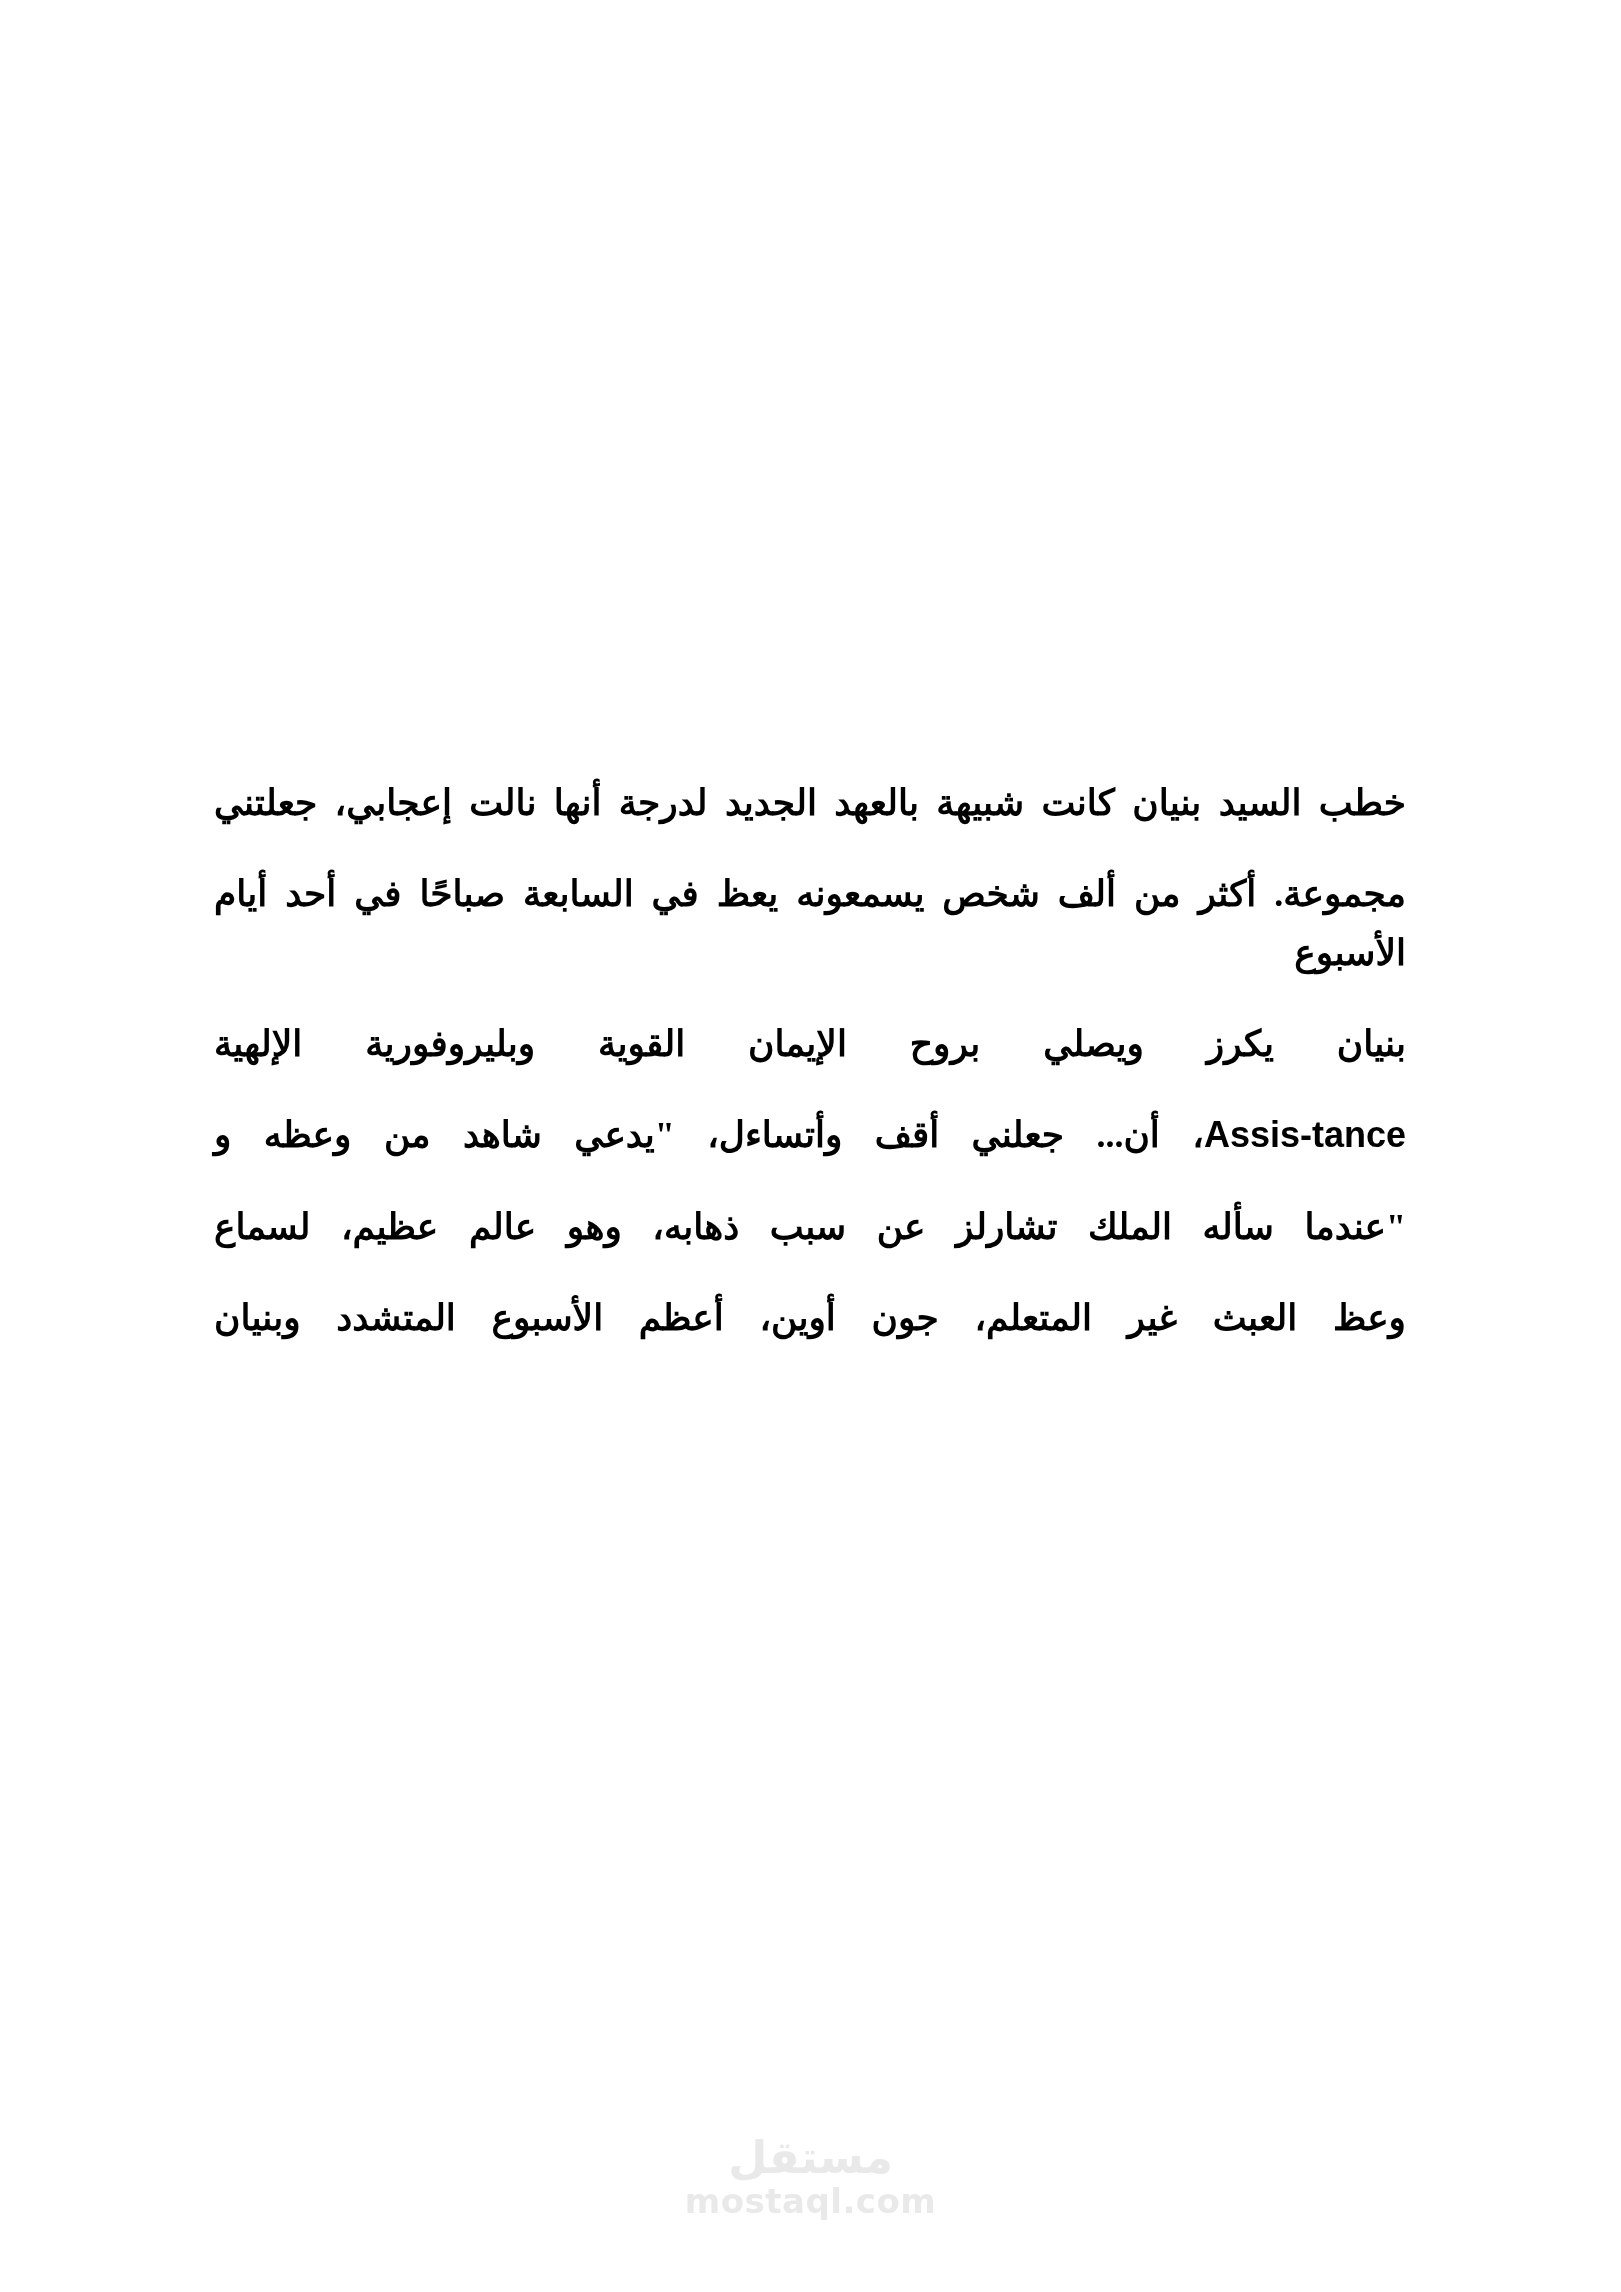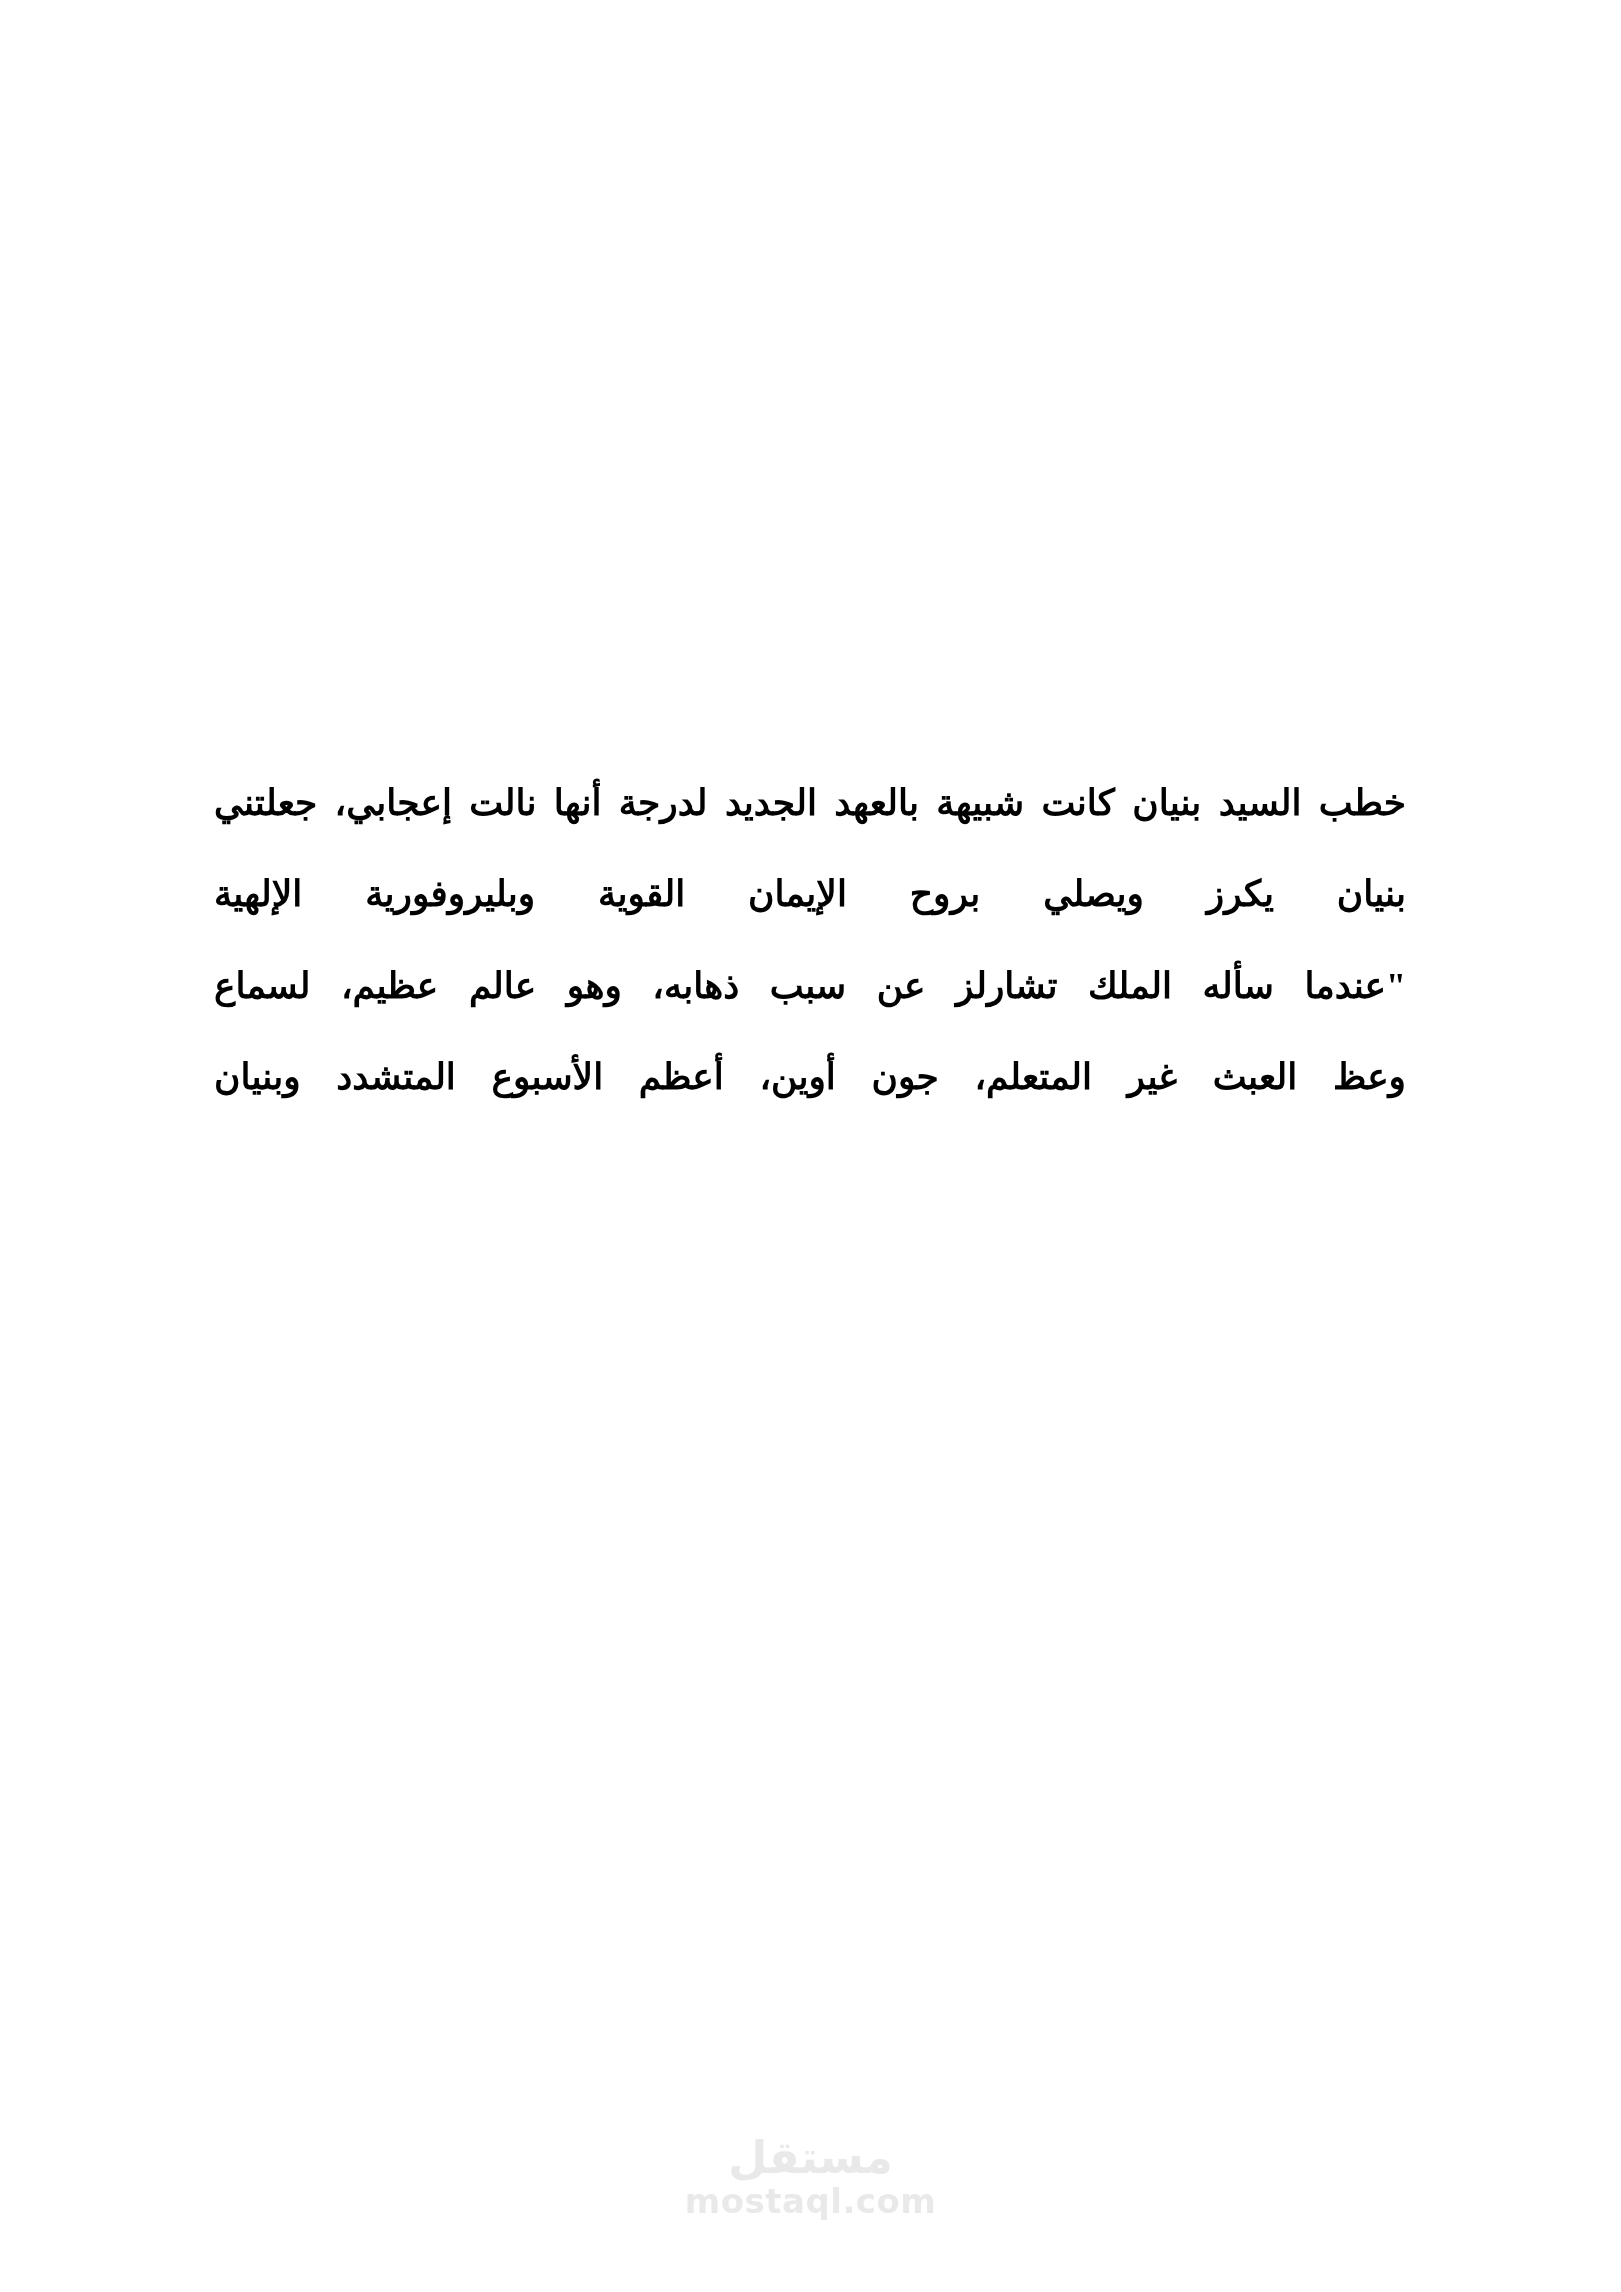--- a/index.html
+++ b/index.html
@@ -99,24 +99,26 @@
 </head>
 <body>
 
 <div class="page">
 
   <div class="text-column">
 
     <p class="para">خطب السيد بنيان كانت شبيهة بالعهد الجديد لدرجة أنها نالت إعجابي، جعلتني</p>
 
 
+    <p class="para">مجموعة. أكثر من ألف شخص يسمعونه يعظ في السابعة صباحًا في أحد أيام الأسبوع</p>
 
 
     <p class="para single-line">بنيان يكرز ويصلي بروح الإيمان القوية وبليروفورية الإلهية</p>
 
+    <p class="para"><span class="latin">Assis-tance</span><span>، أن... جعلني أقف وأتساءل، "يدعي شاهد من وعظه و</span></p>
 
     <p class="para">"عندما سأله الملك تشارلز عن سبب ذهابه، وهو عالم عظيم، لسماع</p>
 
     <p class="para">وعظ العبث غير المتعلم، جون أوين، أعظم الأسبوع المتشدد وبنيان</p>
 
   </div>
 
   <div class="watermark">
     <div class="watermark-mark">مستقل</div>
     <div class="watermark-domain">mostaql.com</div>

